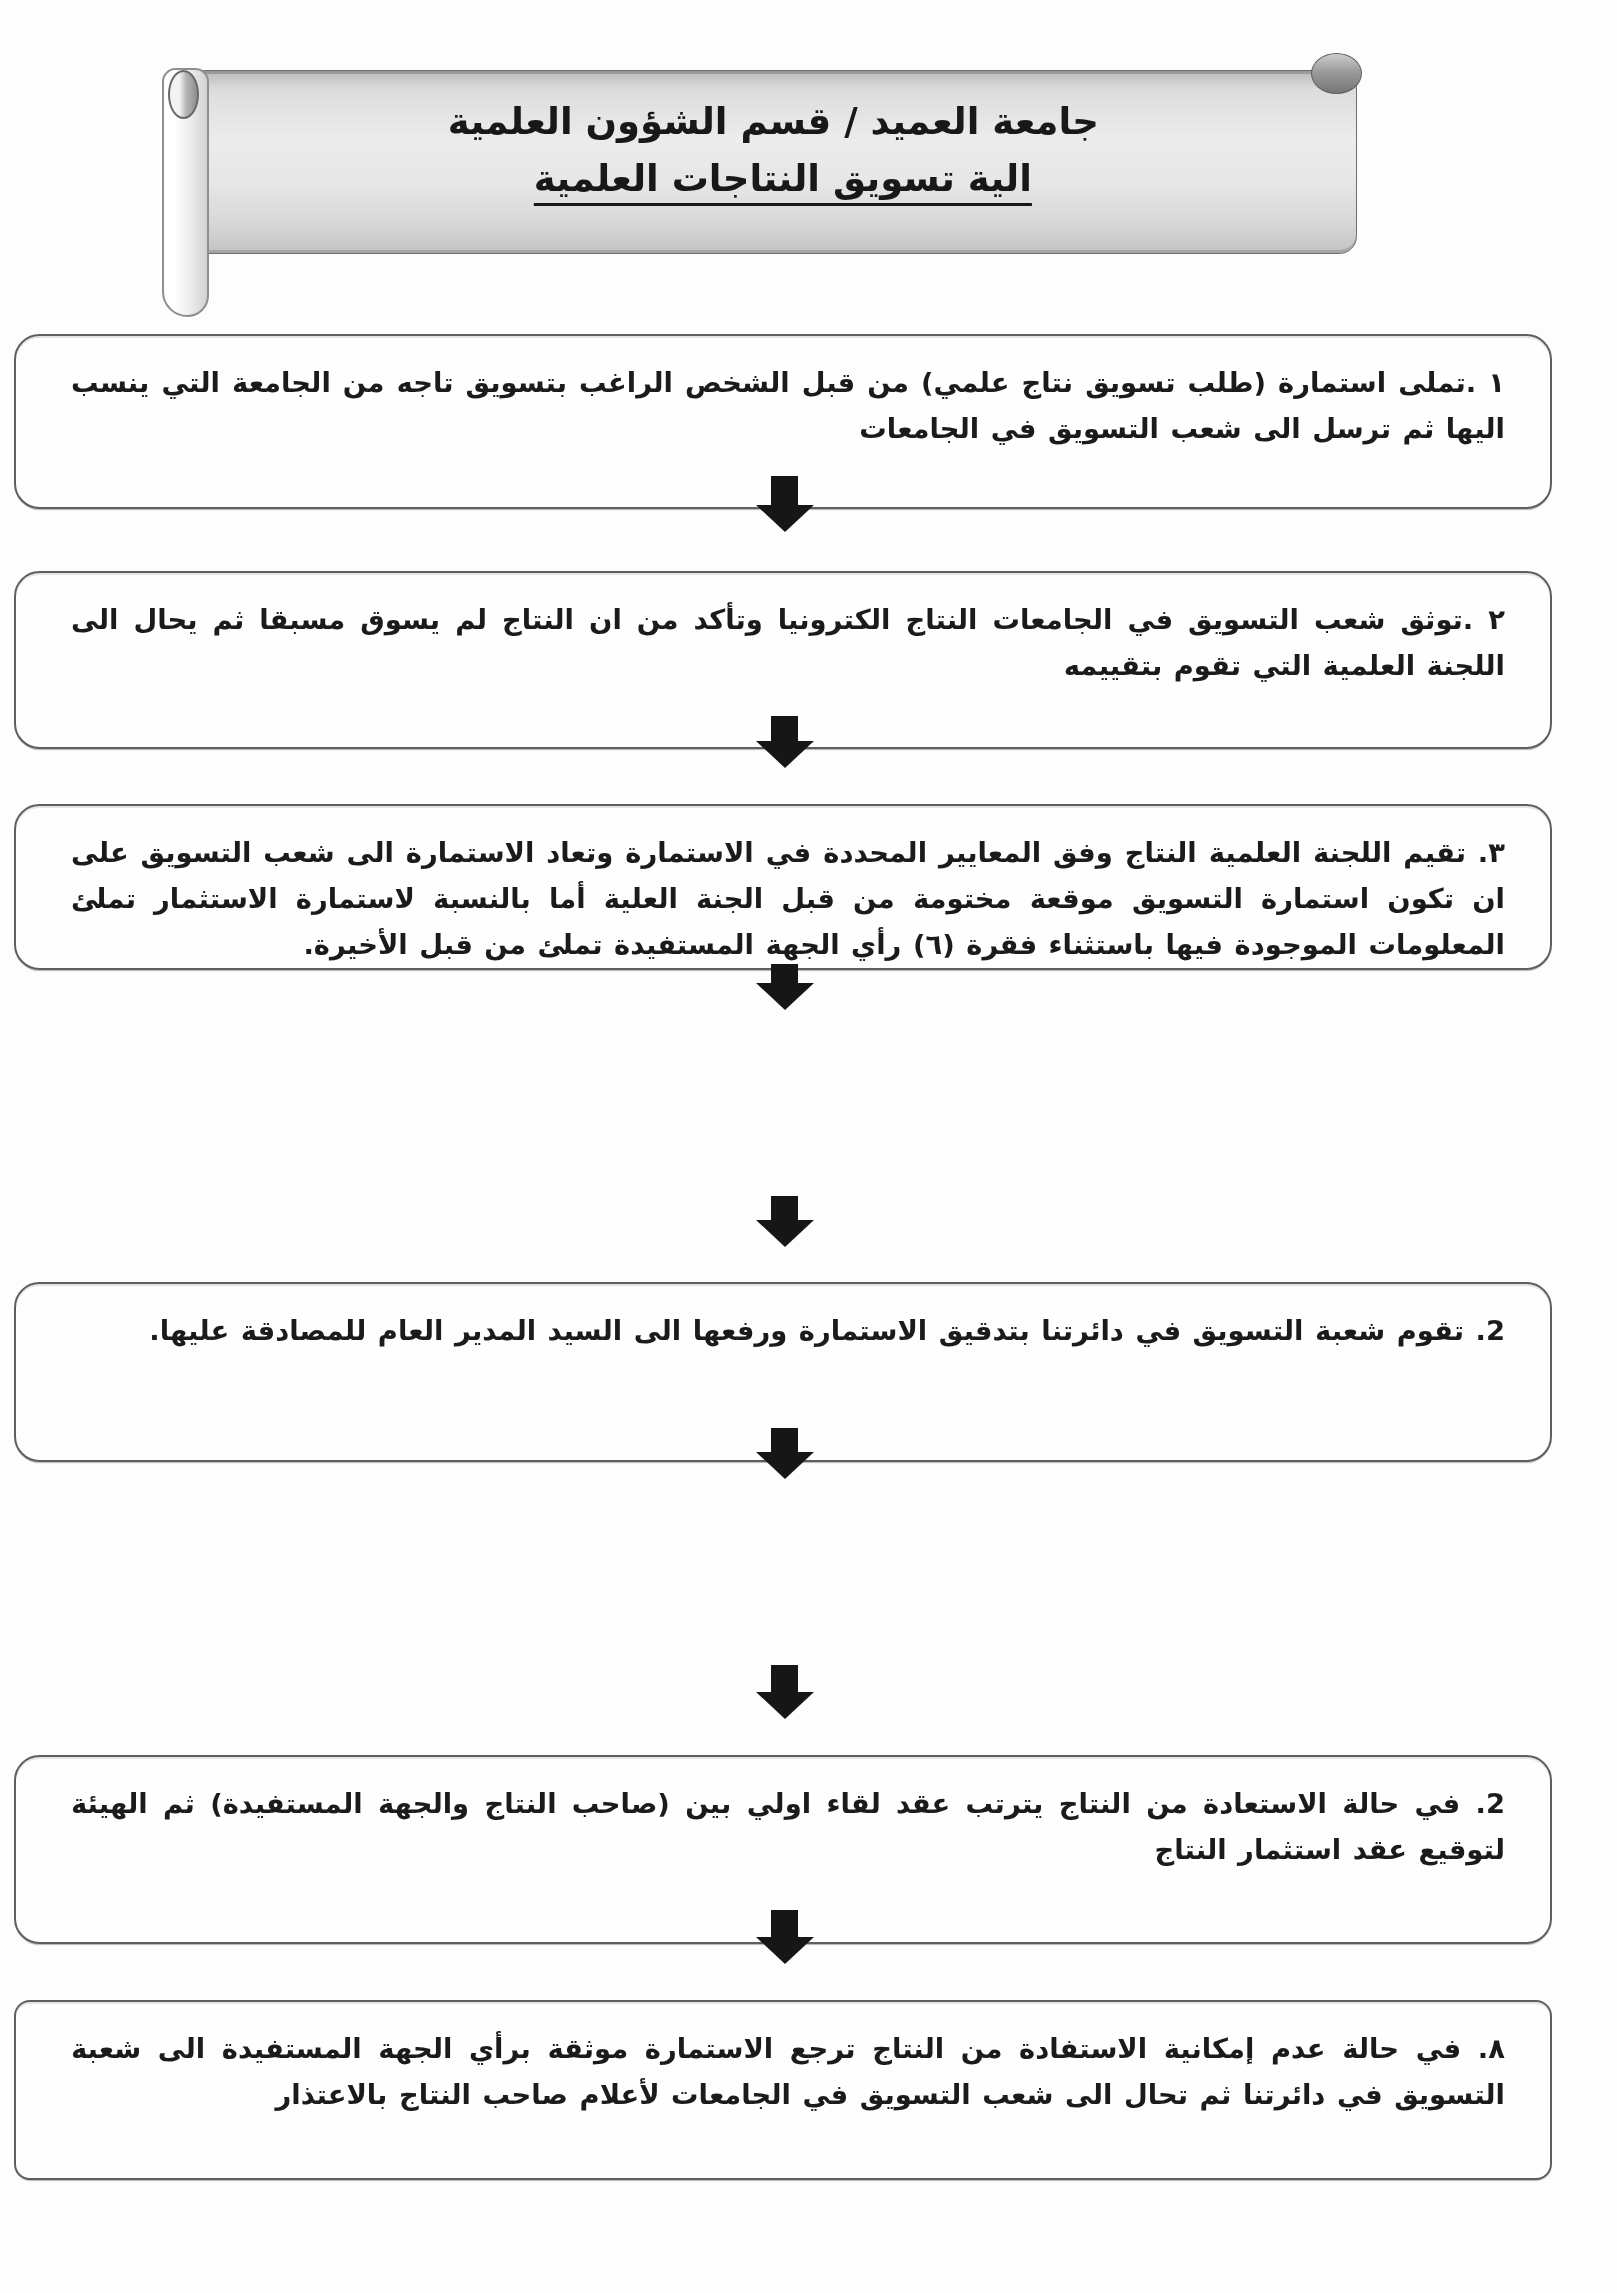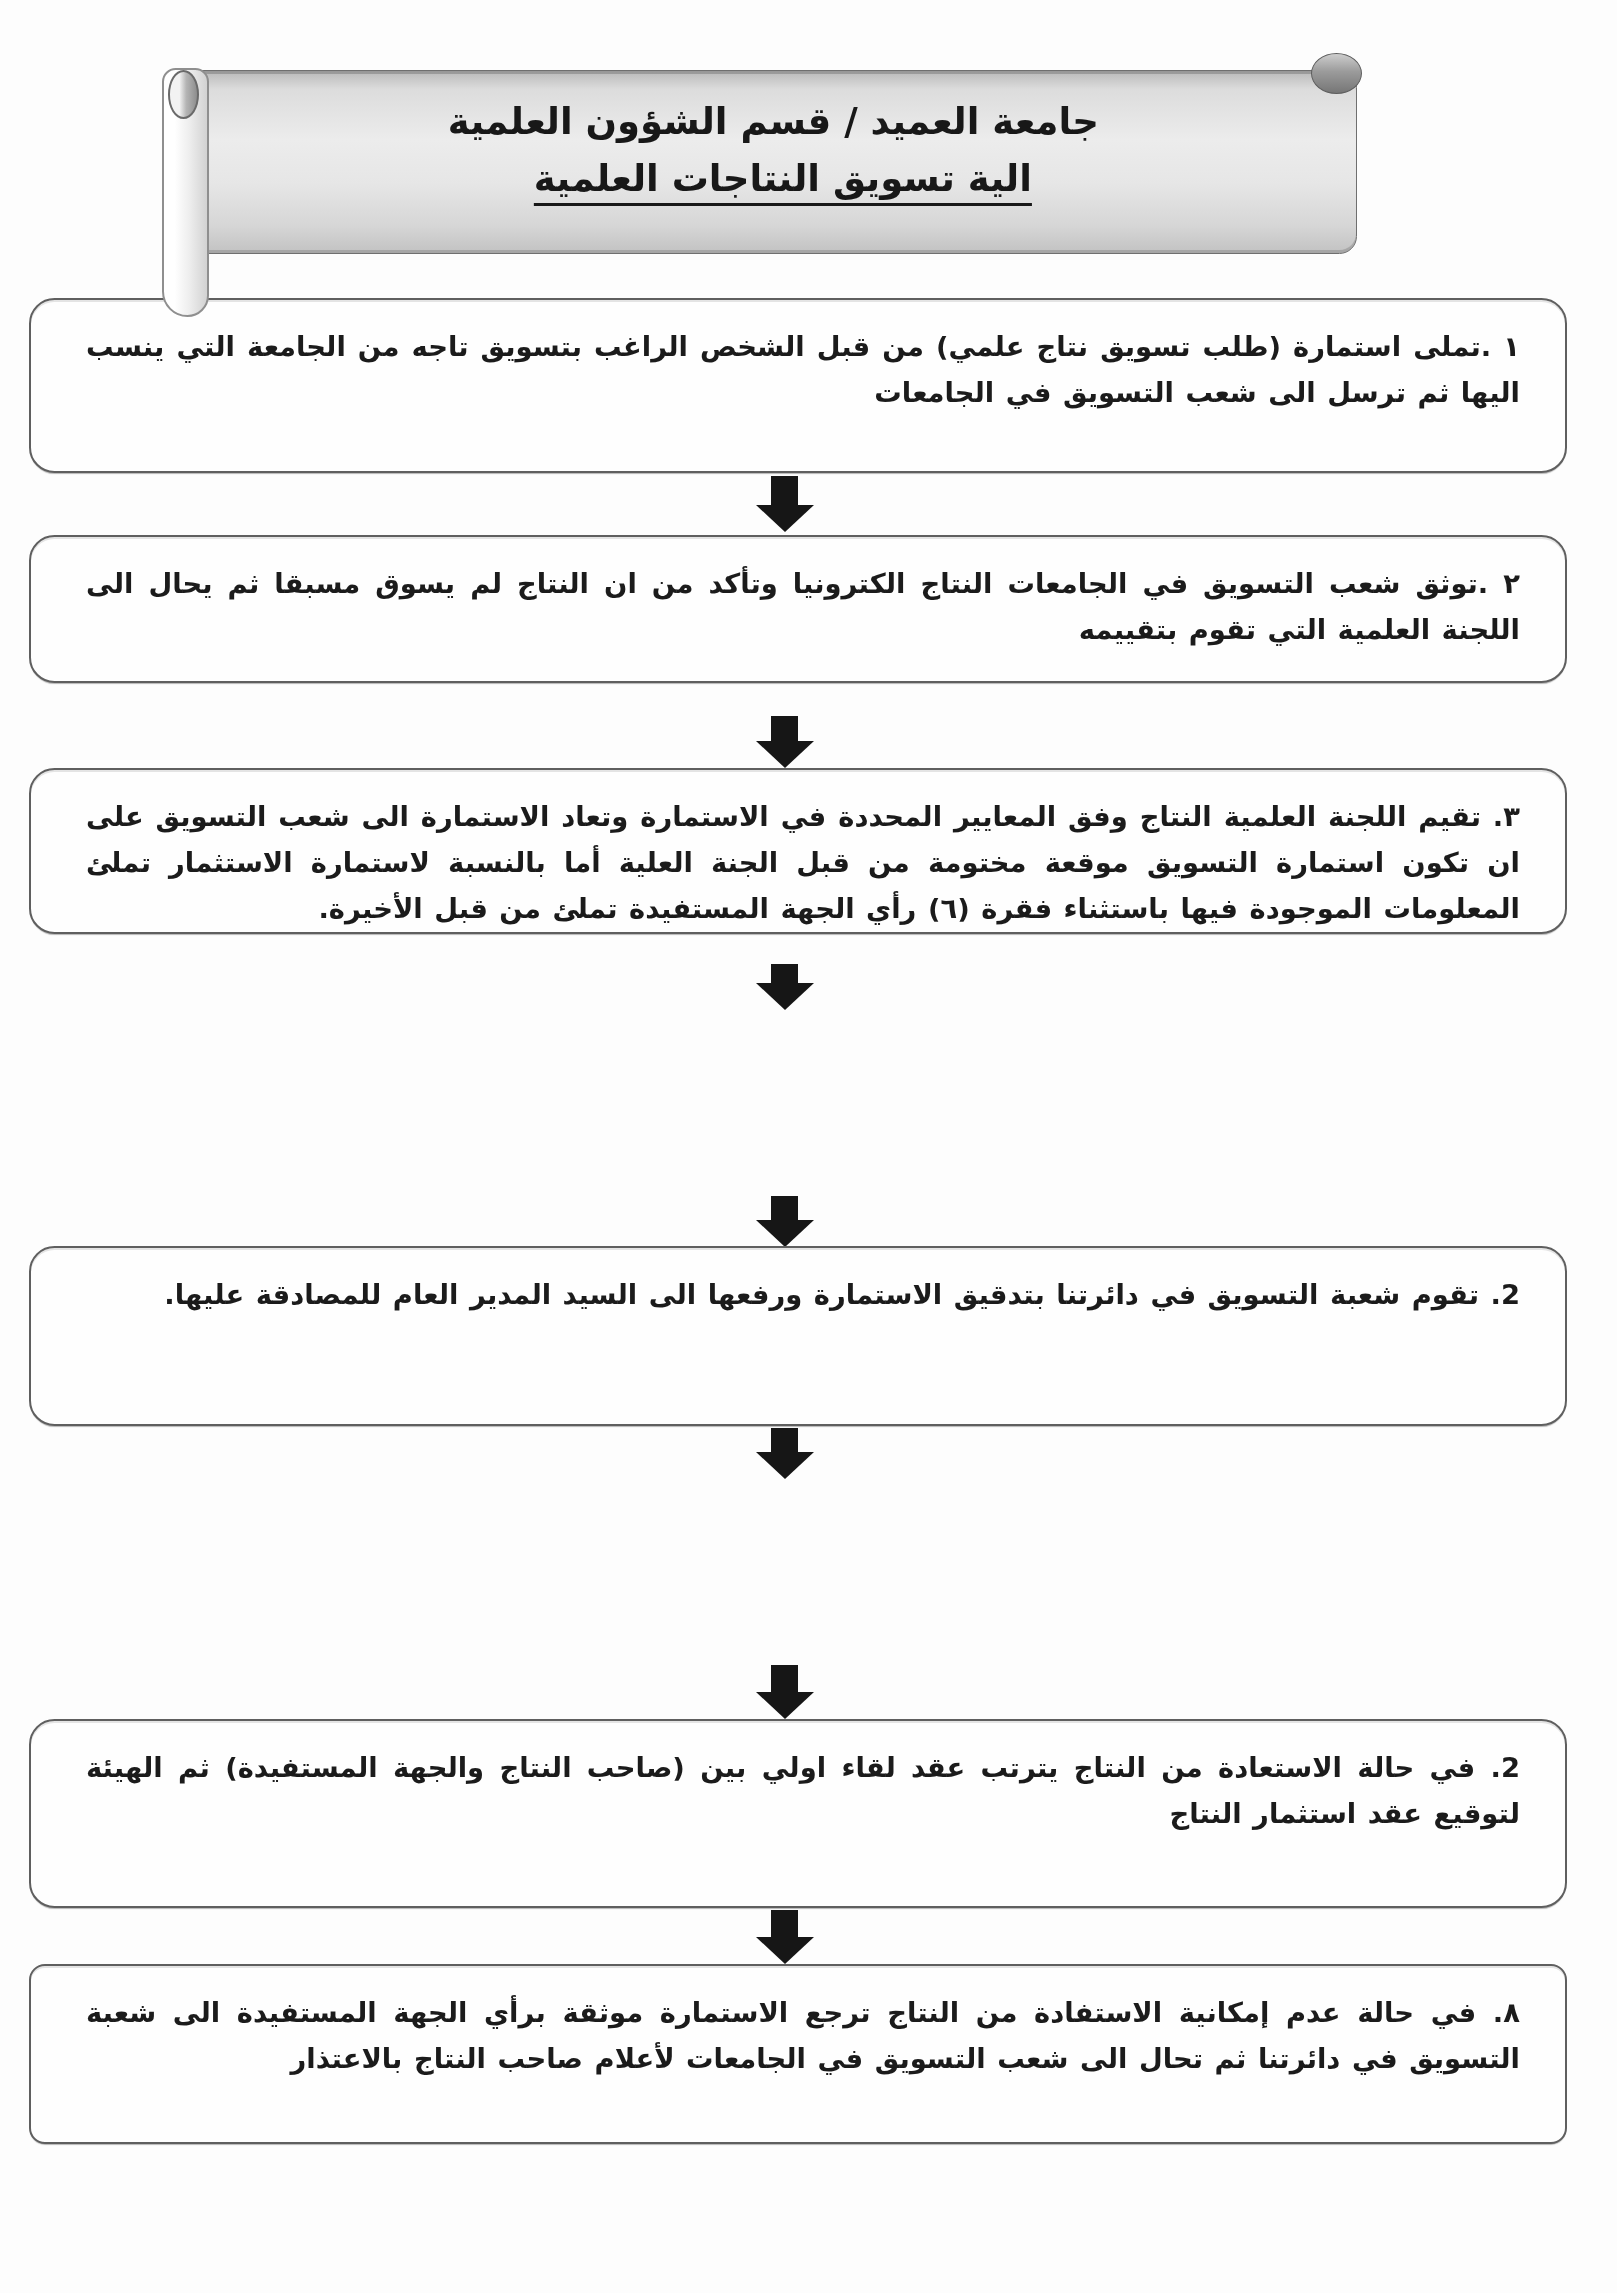--- a/index.html
+++ b/index.html
@@ -58,40 +58,41 @@
   }
   .banner-title2{
     text-decoration:underline;
     text-decoration-thickness:2.9px;
     text-underline-offset:11.8px;
     margin-left:19px;
   }
 
   
   .box{
-    position:absolute;left:29px;width:1538px;
+    position:absolute;left:14px;width:1538px;
     border:2px solid #5f5f5f;
     border-radius:25.5px;
     background:#fefefe;
     box-shadow:inset 0 2px 0 rgba(0,0,0,.10), 0 2px 1px -1px rgba(0,0,0,.28);
     box-sizing:border-box;
+    margin-top:36px;
   }
   .box p{
     margin:0;
     padding:23.5px 45px 0 55px;
     direction:rtl;
     text-align:justify;
     font-weight:700;
     font-size:27.4px;
     line-height:46px;
     color:#1b1b1b;
     word-spacing:2px;
   }
   .box1{top:298px;height:175px;}
-  .box2{top:535px;height:148px;}
+  .box2{top:535px;height:178px;}
   .box3{top:768px;height:166px;}
   .box4{top:1011px;height:183px;}
   .box5{top:1246px;height:180px;}
   .box6{top:1479px;height:184px;}
   .box7{top:1719px;height:189px;}
   .box8{top:1964px;height:180px;border-radius:16px;}
 
   
   .arrow{
     position:absolute;left:755px;width:59px;

